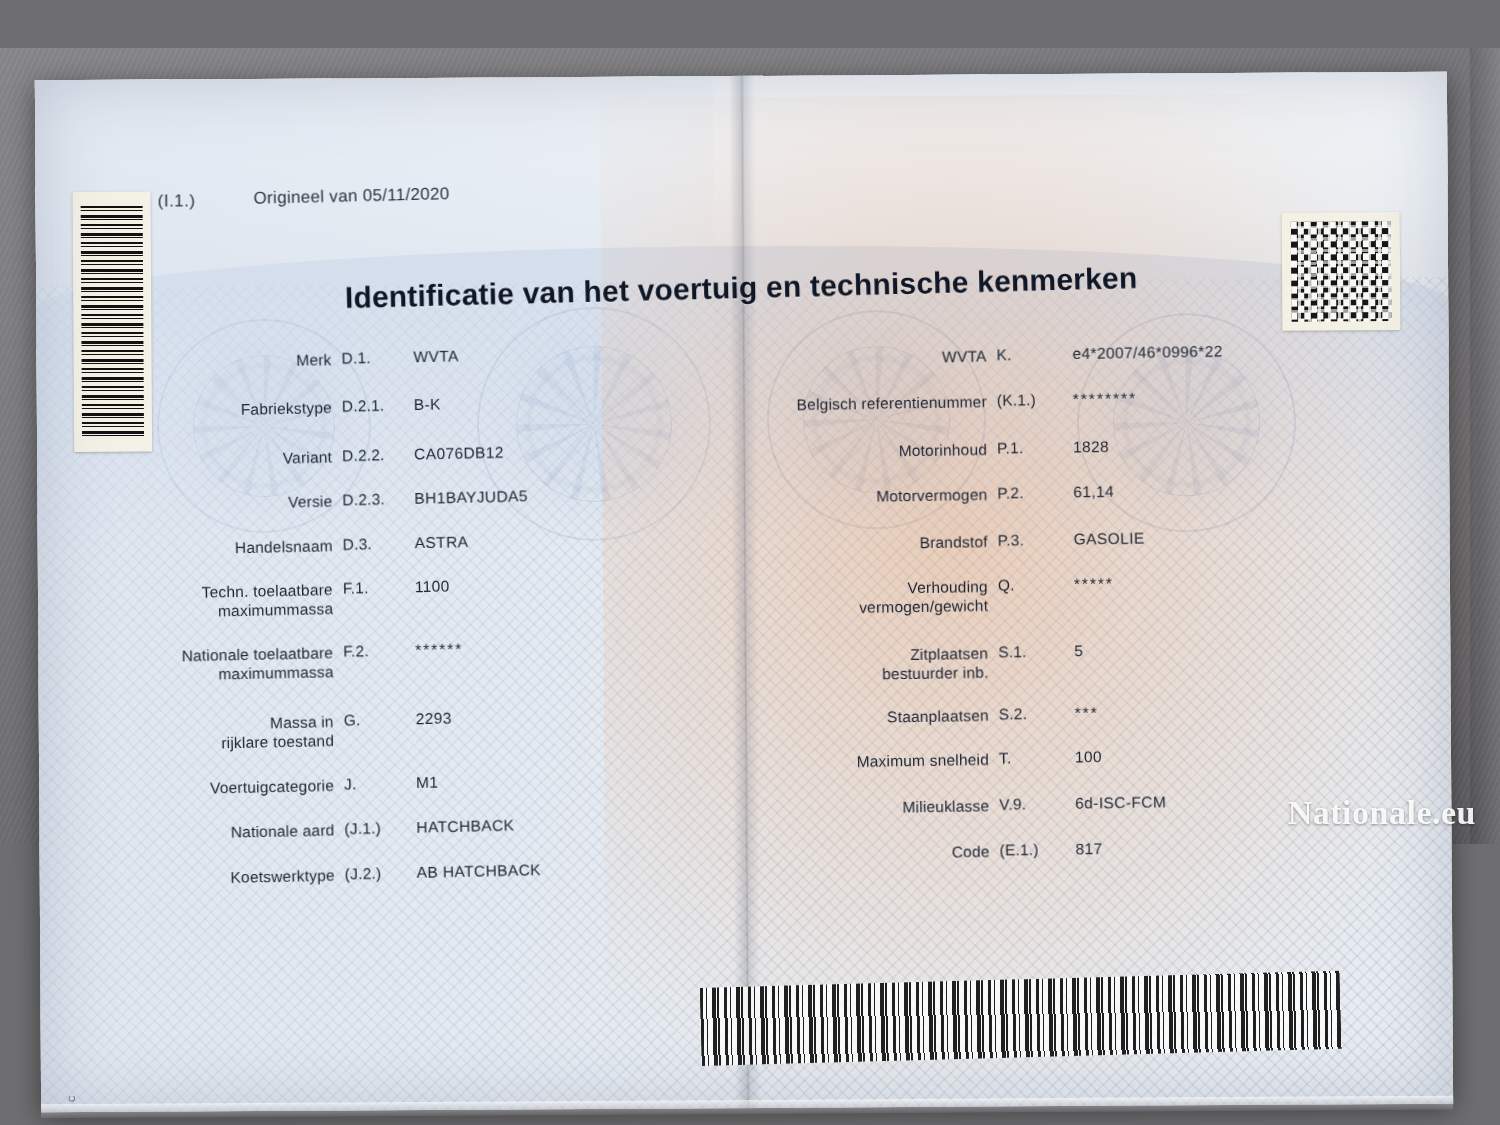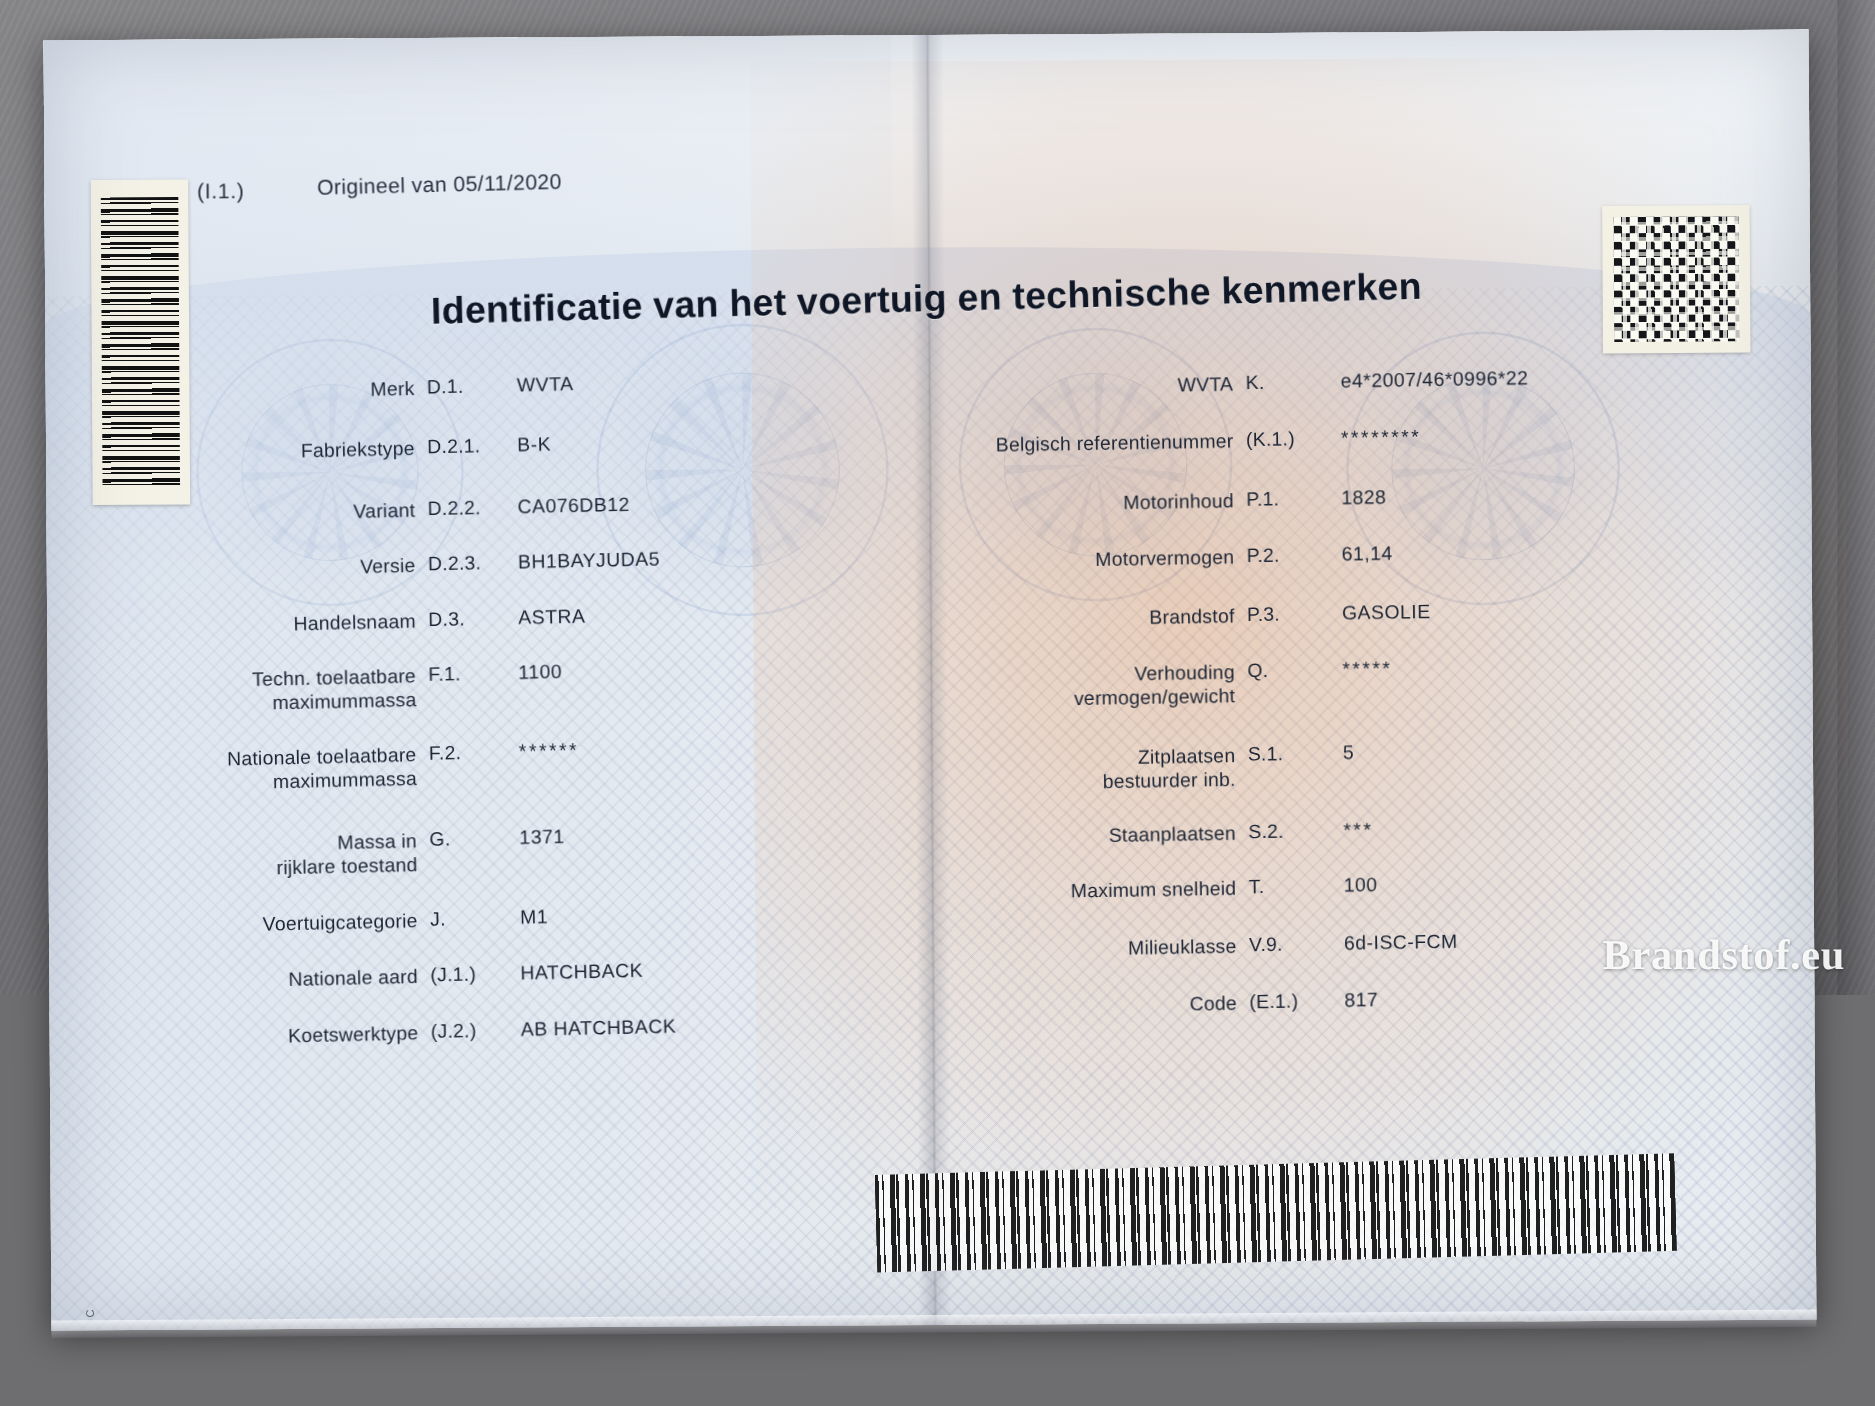--- a/index.html
+++ b/index.html
@@ -12,20 +12,21 @@
     height: 1125px;
     overflow: hidden;
     font-family: "Liberation Sans", sans-serif;
   }
   #scene {
     position: relative;
     width: 1500px;
     height: 796px;
     background:
       linear-gradient(160deg, #87878a 0%, #7c7c80 30%, #6d6d71 60%, #5f5f63 100%);
+    margin-top: 48px;
   }
   
   #scene::before {
     content: "";
     position: absolute;
     inset: 0;
     background:
       repeating-linear-gradient(115deg, rgba(255,255,255,0.03) 0 2px, rgba(0,0,0,0.02) 2px 5px);
     pointer-events: none;
   }
@@ -360,21 +361,21 @@
             <div class="val">1100</div>
           </div>
           <div class="row" style="left: 105px; top: 565px; transform: rotate(-0.9deg);">
             <div class="lbl">Nationale toelaatbare<br>maximummassa</div>
             <div class="code">F.2.</div>
             <div class="val dots">******</div>
           </div>
           <div class="row" style="left: 105px; top: 634px; transform: rotate(-0.9deg);">
             <div class="lbl">Massa in<br>rijklare toestand</div>
             <div class="code">G.</div>
-            <div class="val">1371</div>
+            <div class="val">2293</div>
           </div>
           <div class="row" style="left: 105px; top: 698px; transform: rotate(-0.9deg);">
             <div class="lbl">Voertuigcategorie</div>
             <div class="code">J.</div>
             <div class="val">M1</div>
           </div>
           <div class="row" style="left: 105px; top: 742px; transform: rotate(-0.9deg);">
             <div class="lbl">Nationale aard</div>
             <div class="code">(J.1.)</div>
             <div class="val">HATCHBACK</div>
@@ -443,15 +444,15 @@
           </div>
         </div>
     </div>
 
     <div class="paper-shade"></div>
     <div class="sheet-edge-bottom"></div>
     <div class="tiny">C</div>
   </div>
 
   <div class="watermark">
-    <b>Brandstof.eu</b>
+    <b>Nationale.eu</b>
   </div>
 </div>
 
 </body></html>

